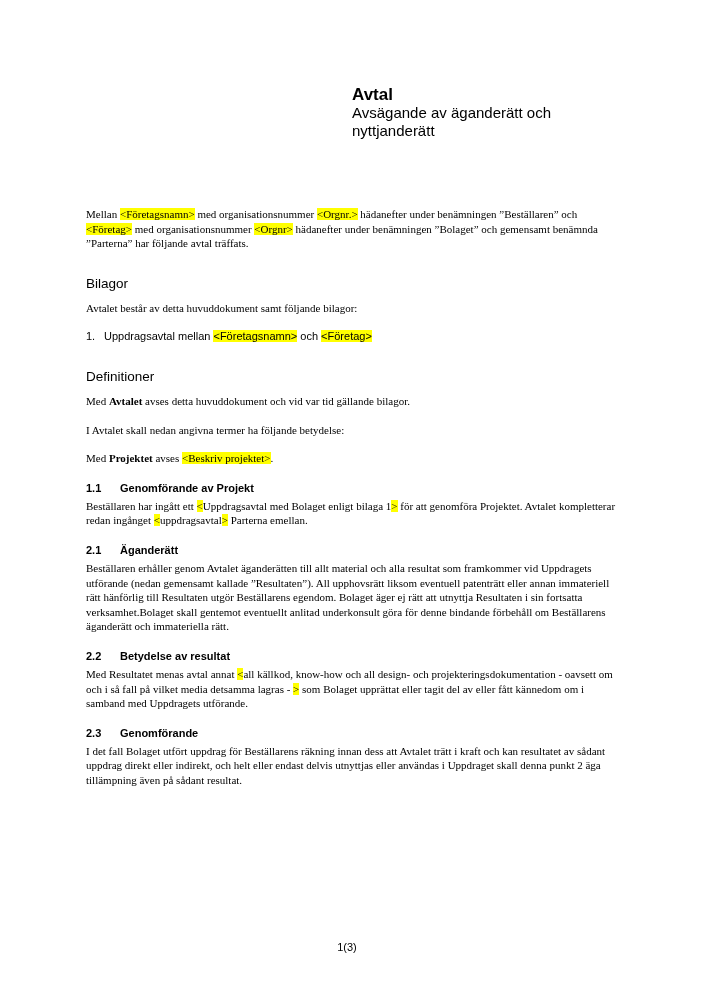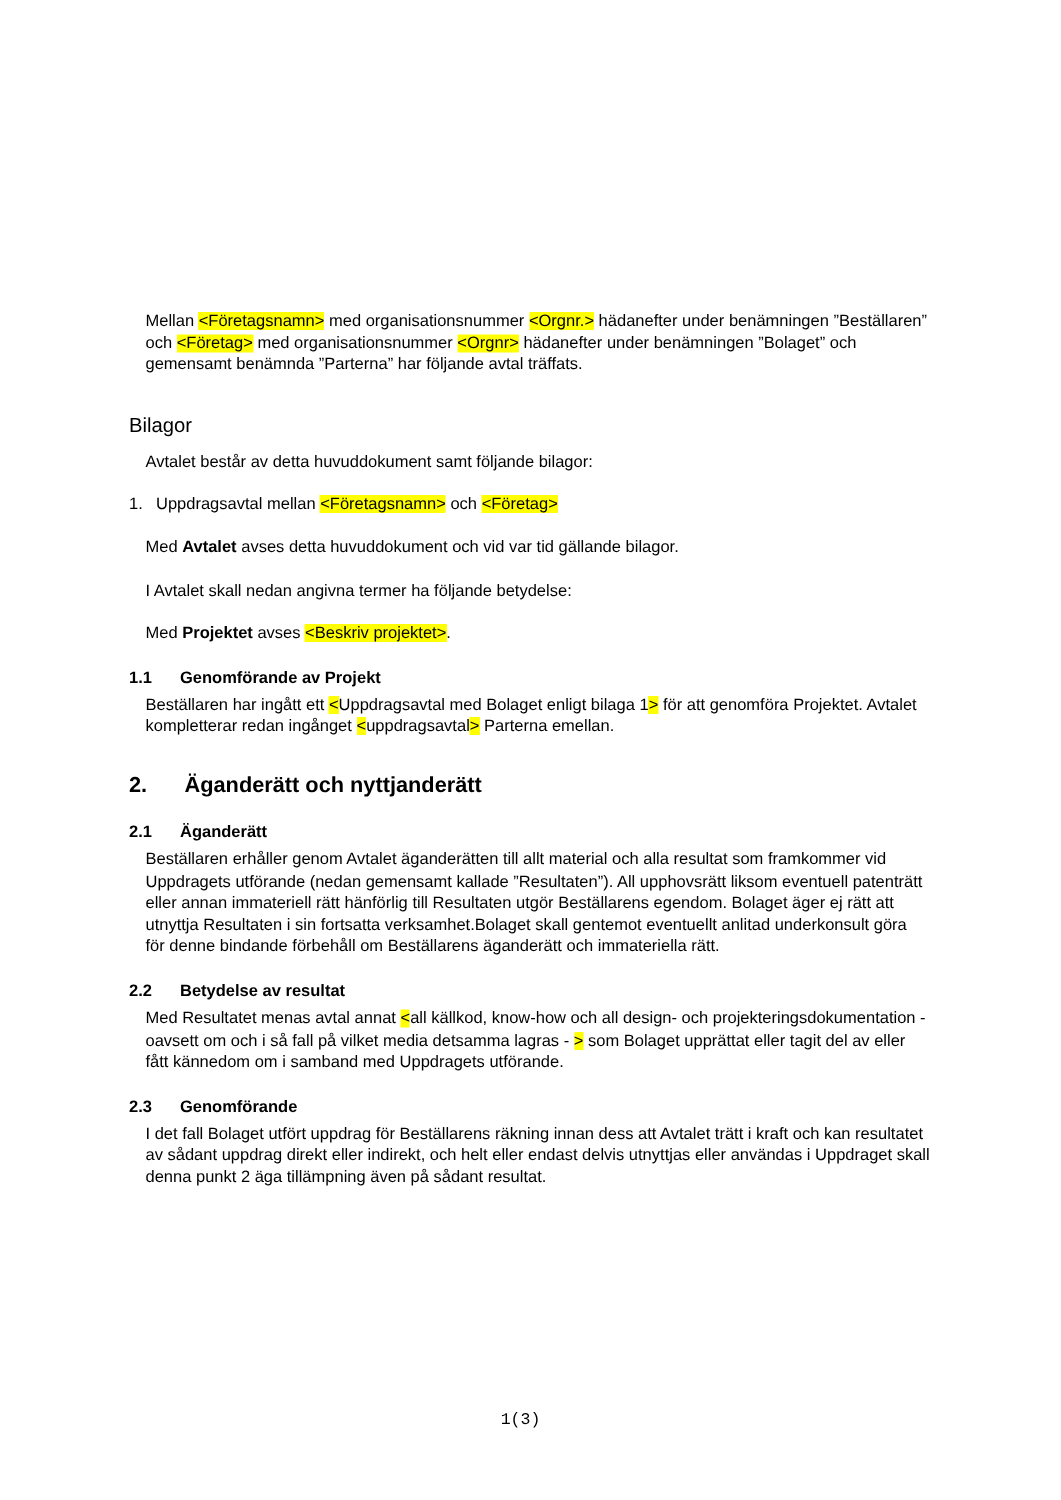--- a/index.html
+++ b/index.html
@@ -16,54 +16,57 @@
   .doc-title { font-size: 17px; font-weight: bold; line-height: 19px; }
   .doc-subtitle { font-size: 15px; line-height: 18px; }
   .doc-body {
     position: absolute;
     left: 86px;
     top: 207px;
     width: 534px;
     font-size: 11px;
     line-height: 14.6px;
   }
-  .para { margin: 0 0 14px 11px; }
+  .para { margin: 0 0 14px 0; font-family: Liberation Serif, serif; }
   .h2   { font-size: 13.5px; font-weight: normal; line-height: 16px; margin: 25px 0 9px 0; }
   .h1n  { font-size: 14.5px; font-weight: bold; line-height: 17px; margin: 24px 0 13px 0; }
   .h3n  { font-size: 11px;   font-weight: bold; line-height: 14px; margin: 15px 0 4px 0; }
   .oli  { margin: 0 0 14px 0; }
   .h1n .num { display: inline-block; width: 37px; }
   .h3n .num { display: inline-block; width: 34px; }
   .oli .num { display: inline-block; width: 18px; }
   .hl { background: var(--hl, #ffff00); }
   .b  { font-weight: bold; }
   .page-footer {
     position: absolute;
     left: 0; right: 13px; top: 941px;
     text-align: center;
     font-size: 11px;
-    font-family: Liberation Mono, monospace;
   }
 </style>
 </head>
 <body>
 
 <div class="page" style="color: rgb(0, 0, 0); --hl: #ffff00;">
+  <header class="title-block">
+    <div class="doc-title">Avtal</div>
+    <div class="doc-subtitle">Avsägande av äganderätt och nyttjanderätt</div>
+  </header>
 
   <main class="doc-body" id="doc-body">
       <div class="para"><span>Mellan </span><span class="hl">&lt;Företagsnamn&gt;</span><span> med organisationsnummer </span><span class="hl">&lt;Orgnr.&gt;</span><span> hädanefter under benämningen ”Beställaren” och </span><span class="hl">&lt;Företag&gt;</span><span> med organisationsnummer </span><span class="hl">&lt;Orgnr&gt;</span><span> hädanefter under benämningen ”Bolaget” och gemensamt benämnda ”Parterna” har följande avtal träffats.</span></div>
       <div class="h2">Bilagor</div>
       <div class="para"><span>Avtalet består av detta huvuddokument samt följande bilagor:</span></div>
       <div class="oli"><span class="num">1.</span><span>Uppdragsavtal mellan </span><span class="hl">&lt;Företagsnamn&gt;</span><span> och </span><span class="hl">&lt;Företag&gt;</span></div>
+      <div class="h2">Definitioner</div>
       <div class="para"><span>Med </span><span class="b">Avtalet</span><span> avses detta huvuddokument och vid var tid gällande bilagor.</span></div>
       <div class="para"><span>I Avtalet skall nedan angivna termer ha följande betydelse:</span></div>
       <div class="para"><span>Med </span><span class="b">Projektet</span><span> avses </span><span class="hl">&lt;Beskriv projektet&gt;</span><span>.</span></div>
       <div class="h3n"><span class="num">1.1</span><span>Genomförande av Projekt</span></div>
       <div class="para"><span>Beställaren har ingått ett </span><span class="hl">&lt;</span><span>Uppdragsavtal med Bolaget enligt bilaga 1</span><span class="hl">&gt;</span><span> för att genomföra Projektet. Avtalet kompletterar redan ingånget </span><span class="hl">&lt;</span><span>uppdragsavtal</span><span class="hl">&gt;</span><span> Parterna emellan.</span></div>
-      <div class="h1n"><span class="num">2.</span><span>Äganderätt och nyttjanderätt</span></div>
       <div class="h3n"><span class="num">2.1</span><span>Äganderätt</span></div>
       <div class="para"><span>Beställaren erhåller genom Avtalet äganderätten till allt material och alla resultat som framkommer vid Uppdragets utförande (nedan gemensamt kallade ”Resultaten”). All upphovsrätt liksom eventuell patenträtt eller annan immateriell rätt hänförlig till Resultaten utgör Beställarens egendom. Bolaget äger ej rätt att utnyttja Resultaten i sin fortsatta verksamhet.Bolaget skall gentemot eventuellt anlitad underkonsult göra för denne bindande förbehåll om Beställarens äganderätt och immateriella rätt.</span></div>
       <div class="h3n"><span class="num">2.2</span><span>Betydelse av resultat</span></div>
       <div class="para"><span>Med Resultatet menas avtal annat </span><span class="hl">&lt;</span><span>all källkod, know-how och all design- och projekteringsdokumentation - oavsett om och i så fall på vilket media detsamma lagras - </span><span class="hl">&gt;</span><span> som Bolaget upprättat eller tagit del av eller fått kännedom om i samband med Uppdragets utförande.</span></div>
       <div class="h3n"><span class="num">2.3</span><span>Genomförande</span></div>
       <div class="para"><span>I det fall Bolaget utfört uppdrag för Beställarens räkning innan dess att Avtalet trätt i kraft och kan resultatet av sådant uppdrag direkt eller indirekt, och helt eller endast delvis utnyttjas eller användas i Uppdraget skall denna punkt 2 äga tillämpning även på sådant resultat.</span></div>
     </main>
 
   <footer class="page-footer">1(3)</footer>
 </div>

